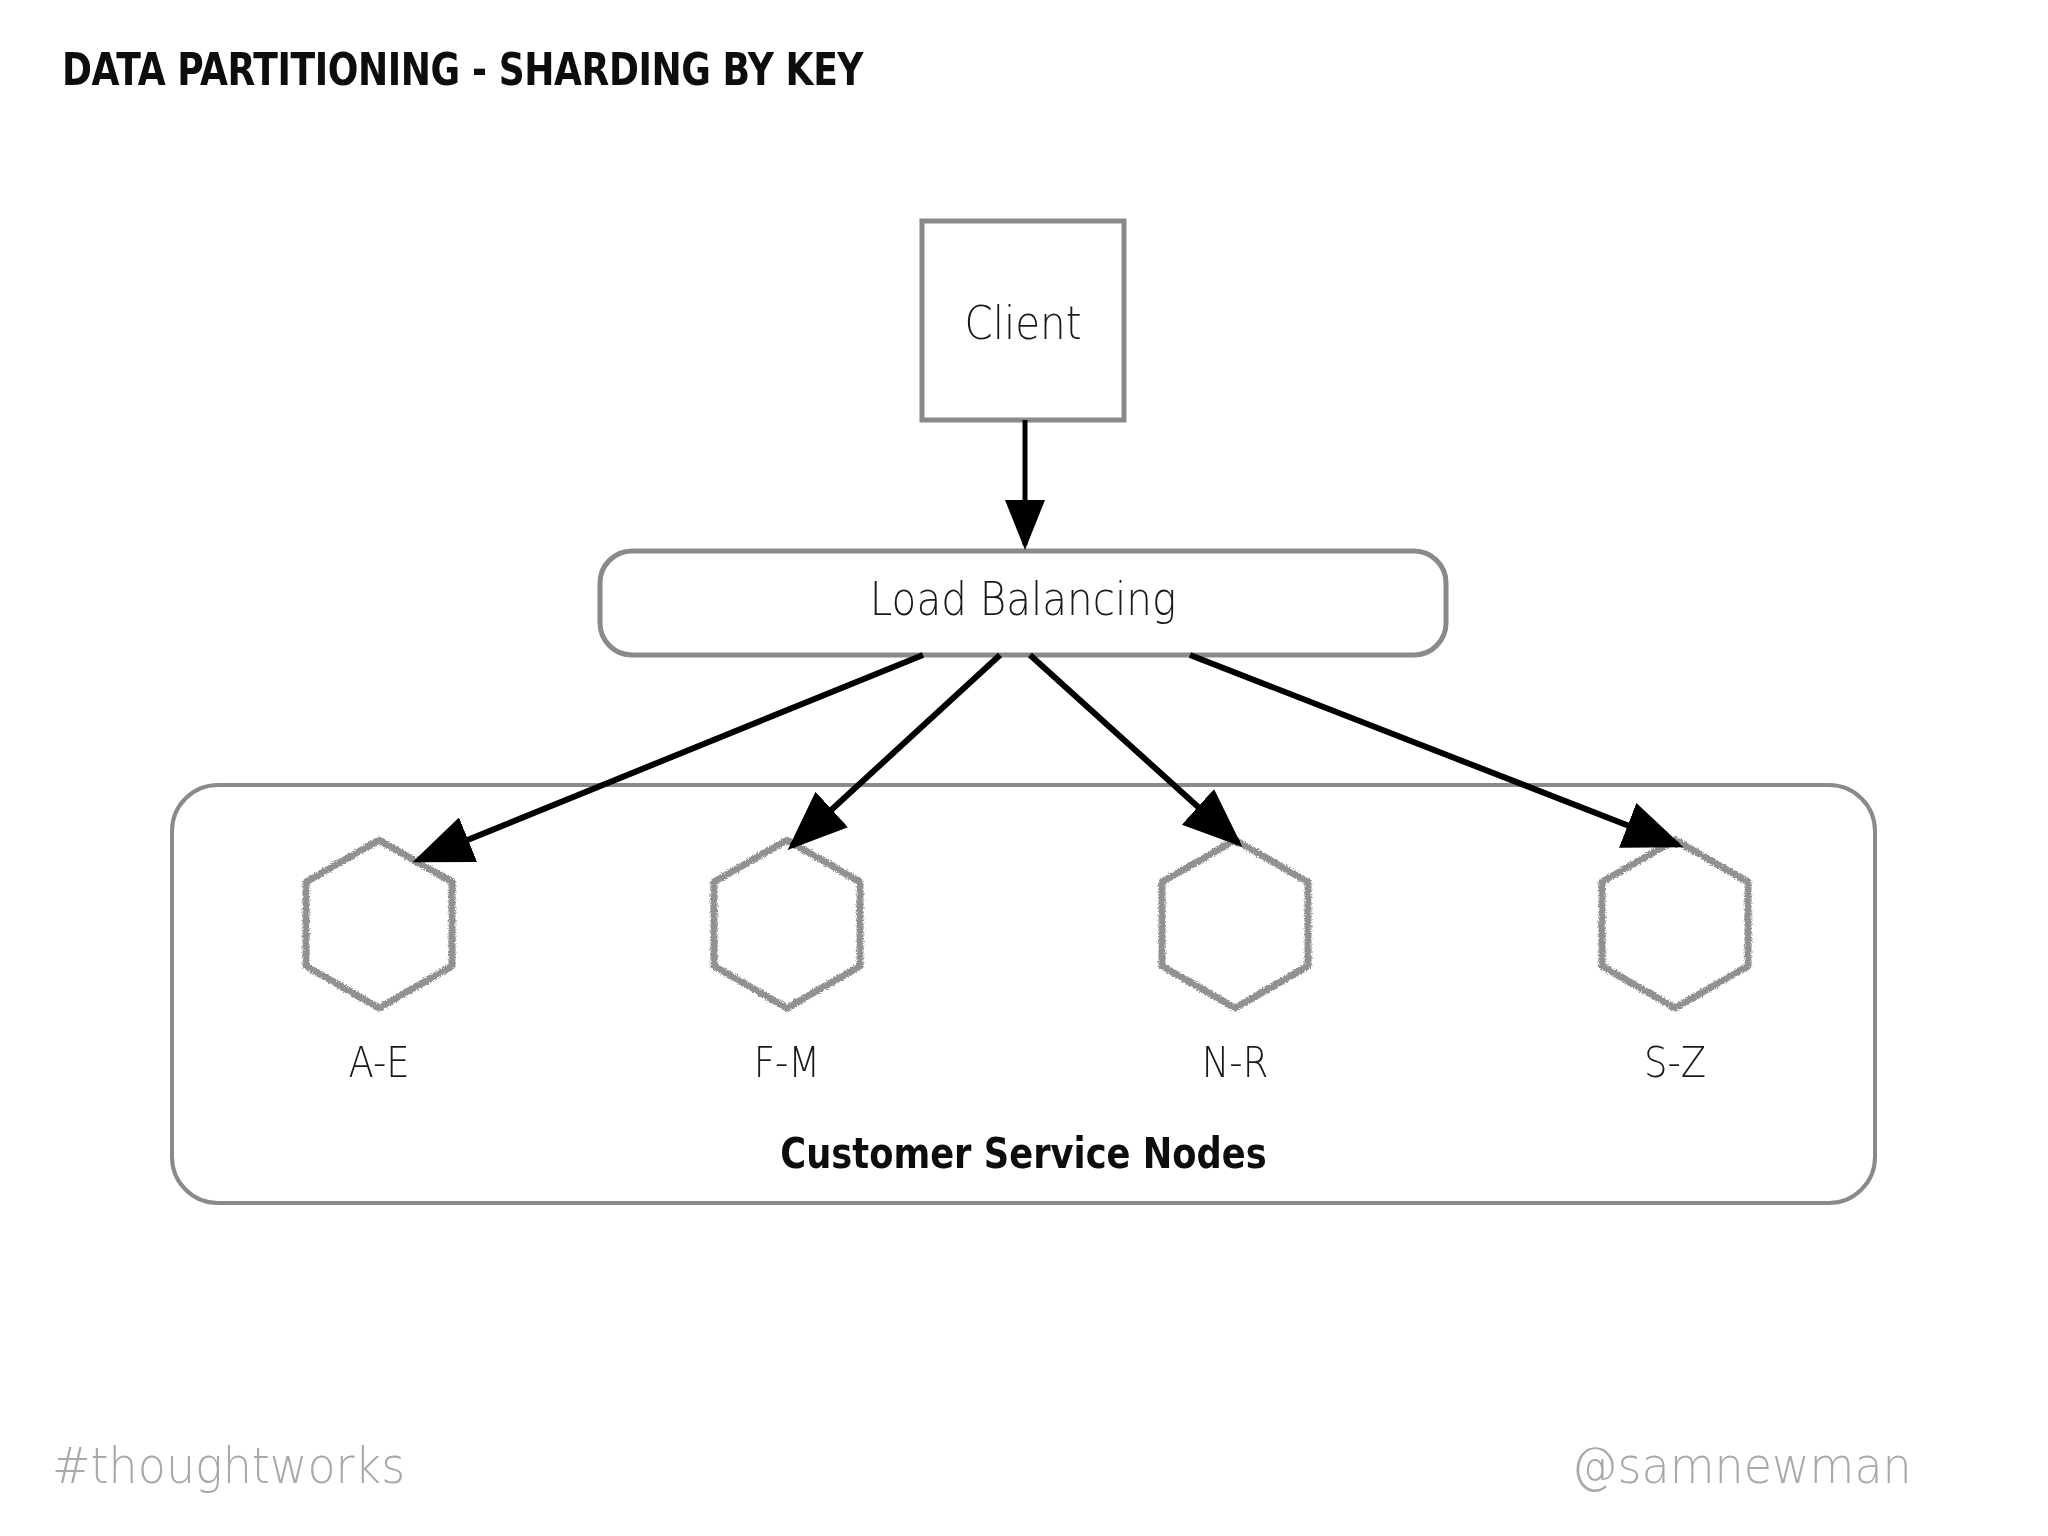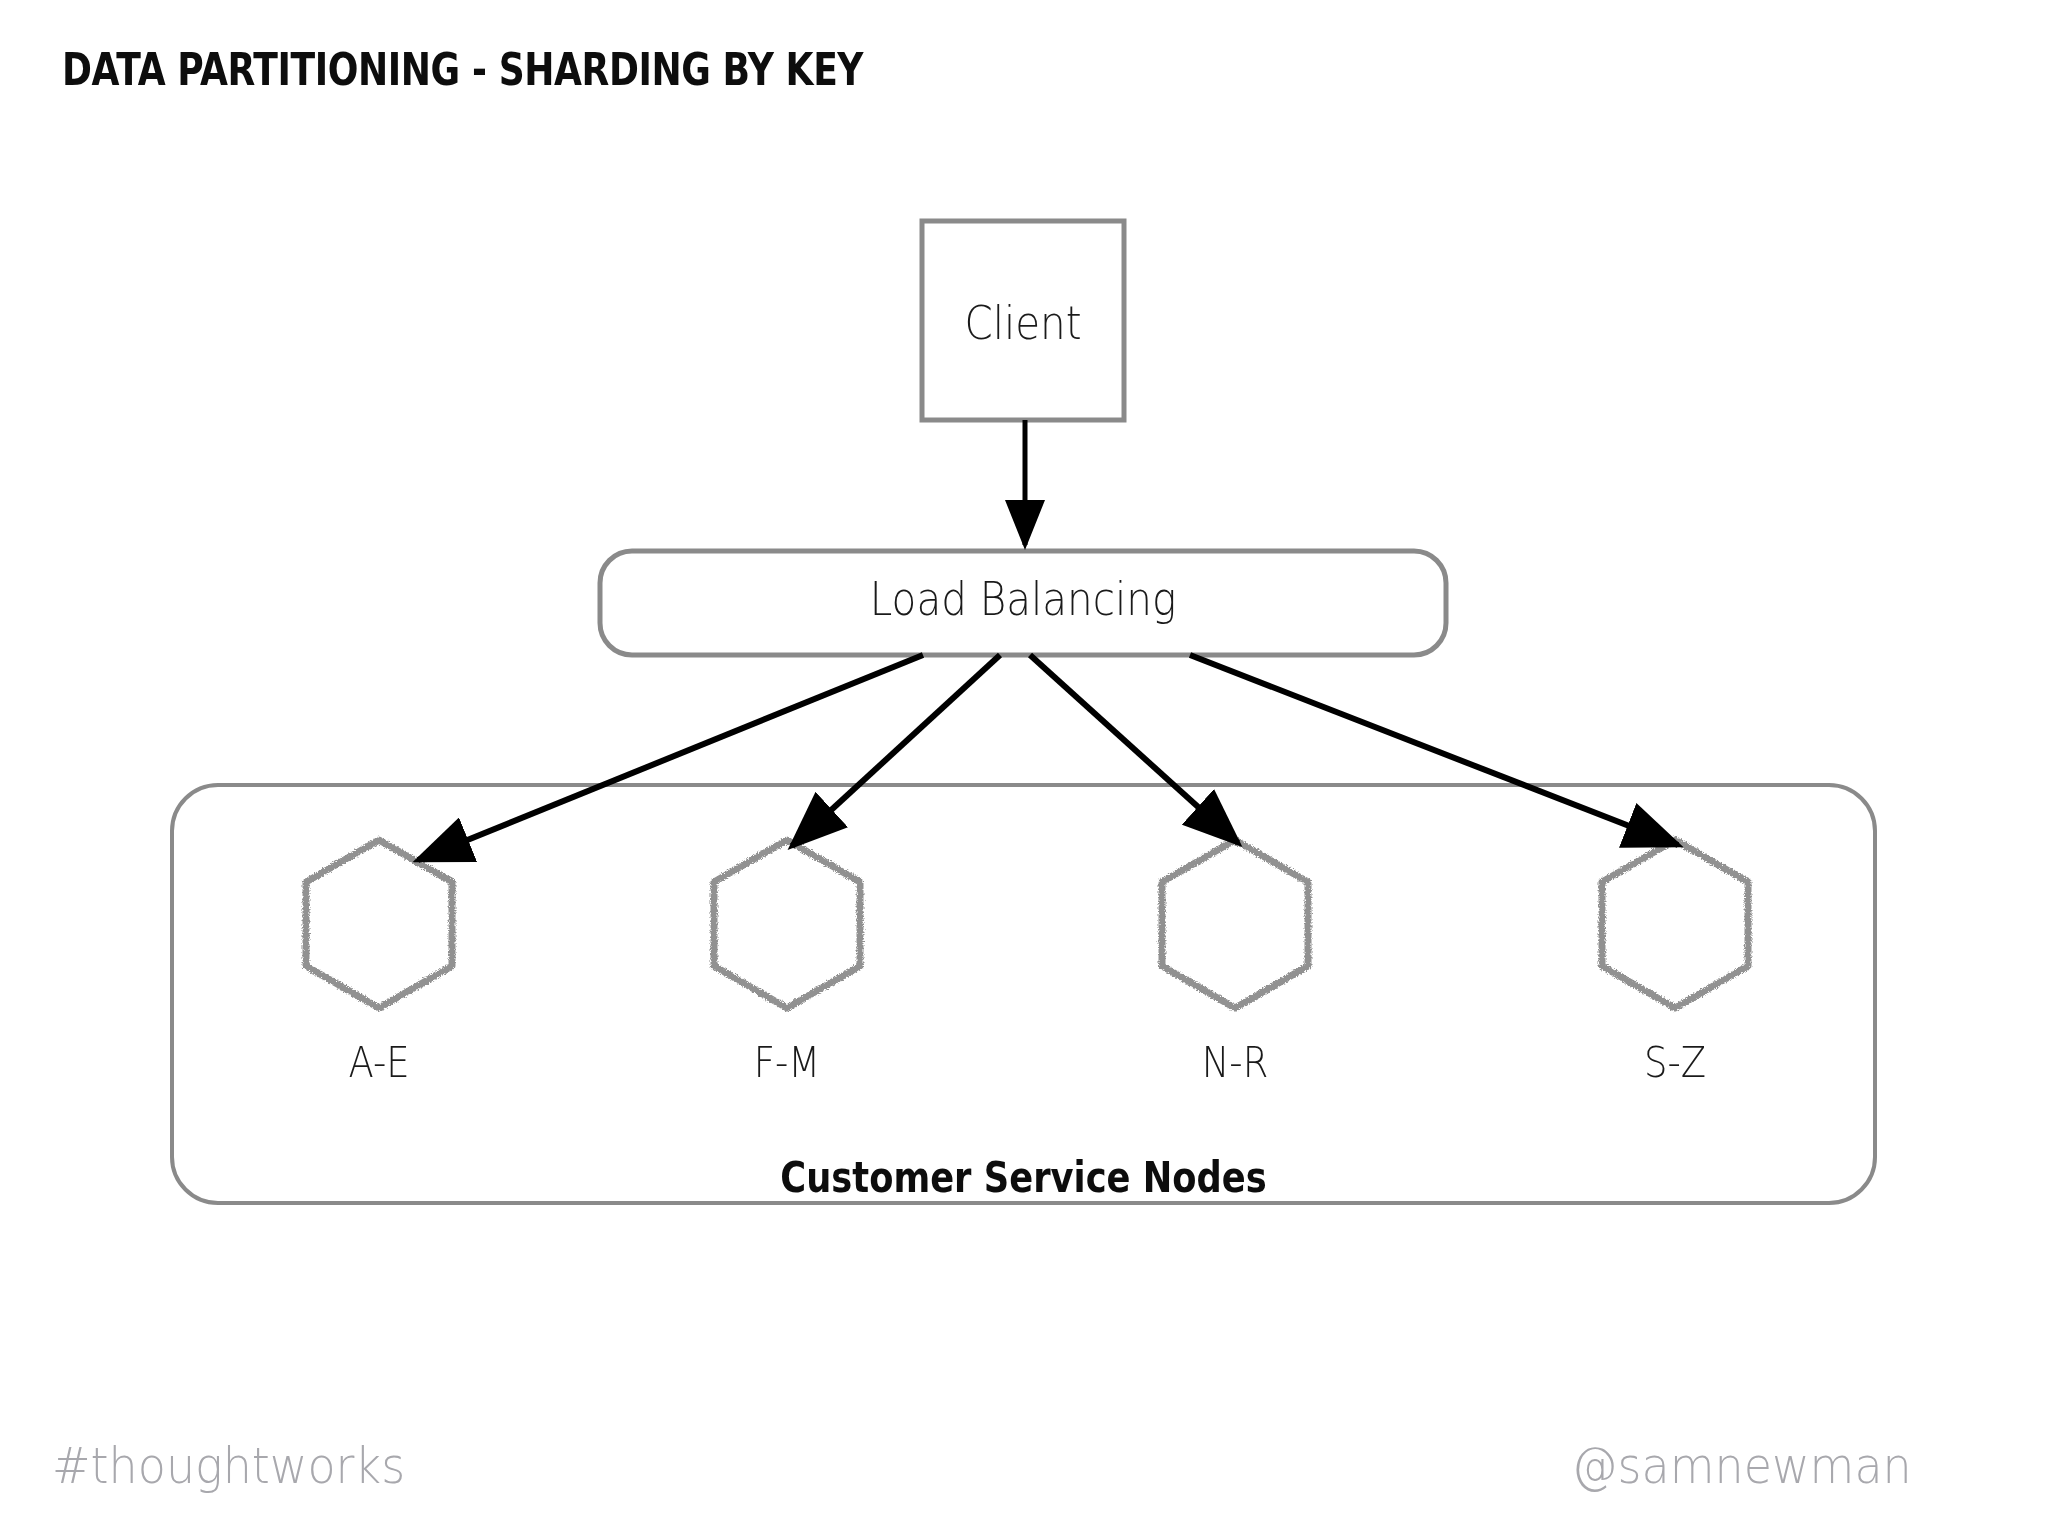--- a/index.html
+++ b/index.html
@@ -76,21 +76,20 @@
   #group-label {
     position: absolute;
     left: 172px;
     top: 1129px;
     width: 1703px;
     text-align: center;
     font-family: "DejaVu Sans", sans-serif;
     font-weight: bold;
     font-size: 42px;
     color: #0d0d0d;
-    margin-top: 24px;
   }
   #group-label span {
     display: inline-block;
     transform: scaleX(0.84);
   }
 
   
   .footer {
     position: absolute;
     top: 1437px;

